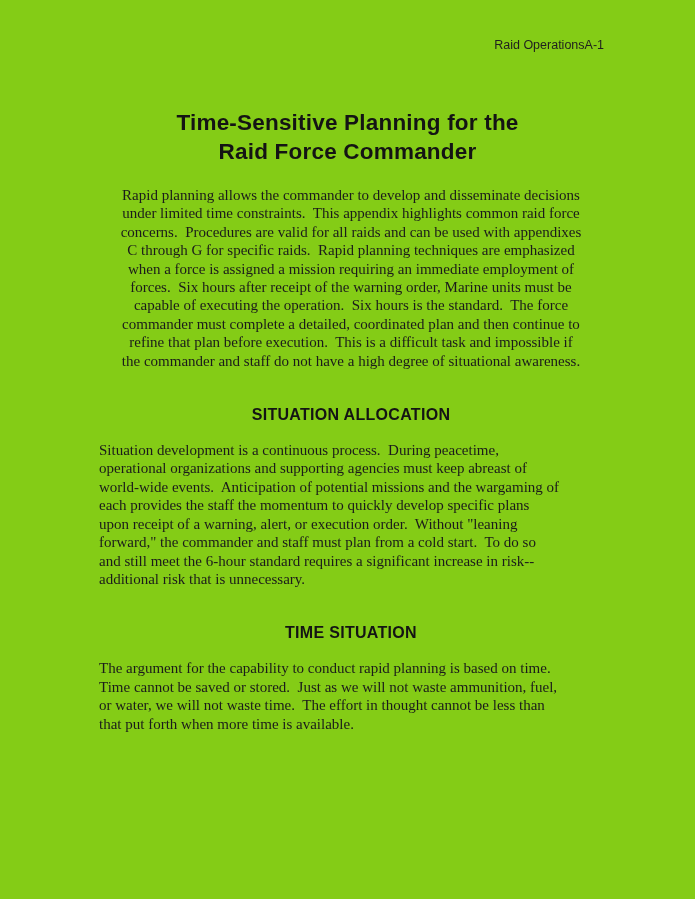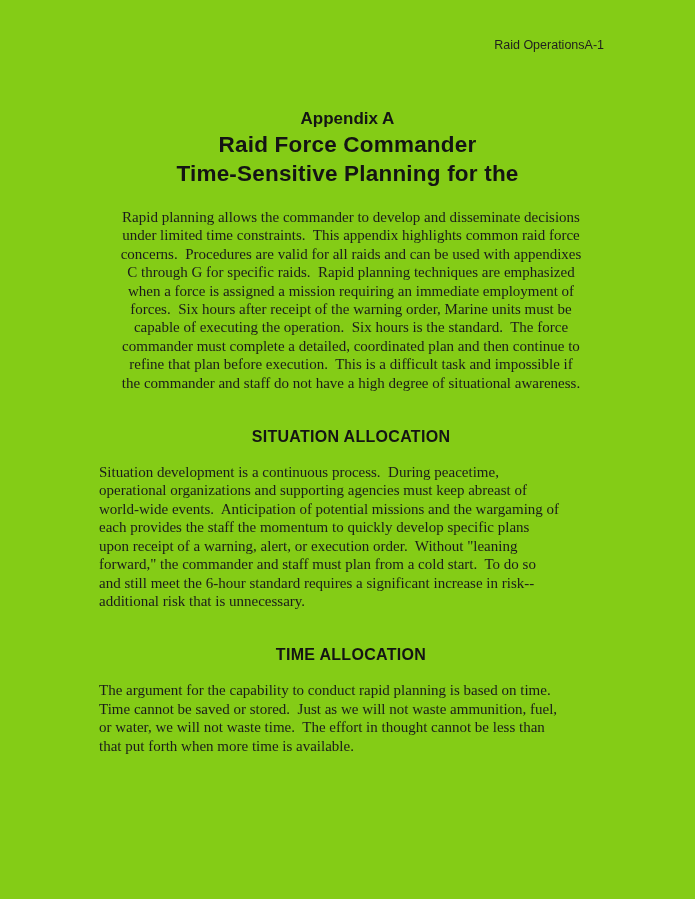--- a/index.html
+++ b/index.html
@@ -62,23 +62,22 @@
   }
 </style>
 </head>
 <body>
 
 <div class="page">
 
   <div class="running-header"><span>Raid Operations</span><span>A-1</span></div>
 
   <div class="title-block">
-    <div class="appendix-label">Appendix A</div>
+    <div class="doc-title">Time-Sensitive Planning for the</div>
     <div class="doc-title">Raid Force Commander</div>
-    <div class="doc-title">Time-Sensitive Planning for the</div>
   </div>
 
   <div class="body-para para-intro">Rapid planning allows the commander to develop and disseminate decisions
 under limited time constraints.  This appendix highlights common raid force
 concerns.  Procedures are valid for all raids and can be used with appendixes
 C through G for specific raids.  Rapid planning techniques are emphasized
 when a force is assigned a mission requiring an immediate employment of
 forces.  Six hours after receipt of the warning order, Marine units must be
 capable of executing the operation.  Six hours is the standard.  The force
 commander must complete a detailed, coordinated plan and then continue to
@@ -89,20 +88,20 @@
 
   <div class="body-para">Situation development is a continuous process.  During peacetime,
 operational organizations and supporting agencies must keep abreast of
 world-wide events.  Anticipation of potential missions and the wargaming of
 each provides the staff the momentum to quickly develop specific plans
 upon receipt of a warning, alert, or execution order.  Without "leaning
 forward," the commander and staff must plan from a cold start.  To do so
 and still meet the 6-hour standard requires a significant increase in risk--
 additional risk that is unnecessary.</div>
 
-  <div class="section-heading">TIME ALLOCATION</div>
+  <div class="section-heading">TIME SITUATION</div>
 
   <div class="body-para">The argument for the capability to conduct rapid planning is based on time.
 Time cannot be saved or stored.  Just as we will not waste ammunition, fuel,
 or water, we will not waste time.  The effort in thought cannot be less than
 that put forth when more time is available.</div>
 
 </div>
 
 </body></html>

